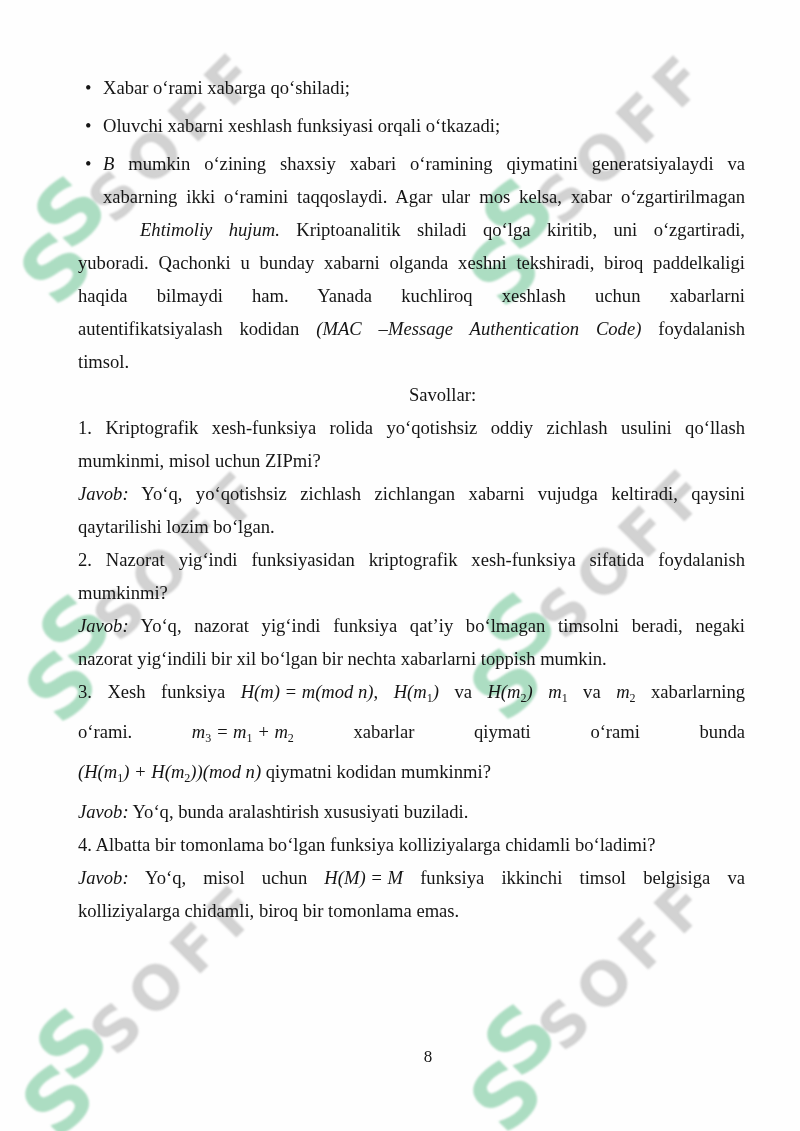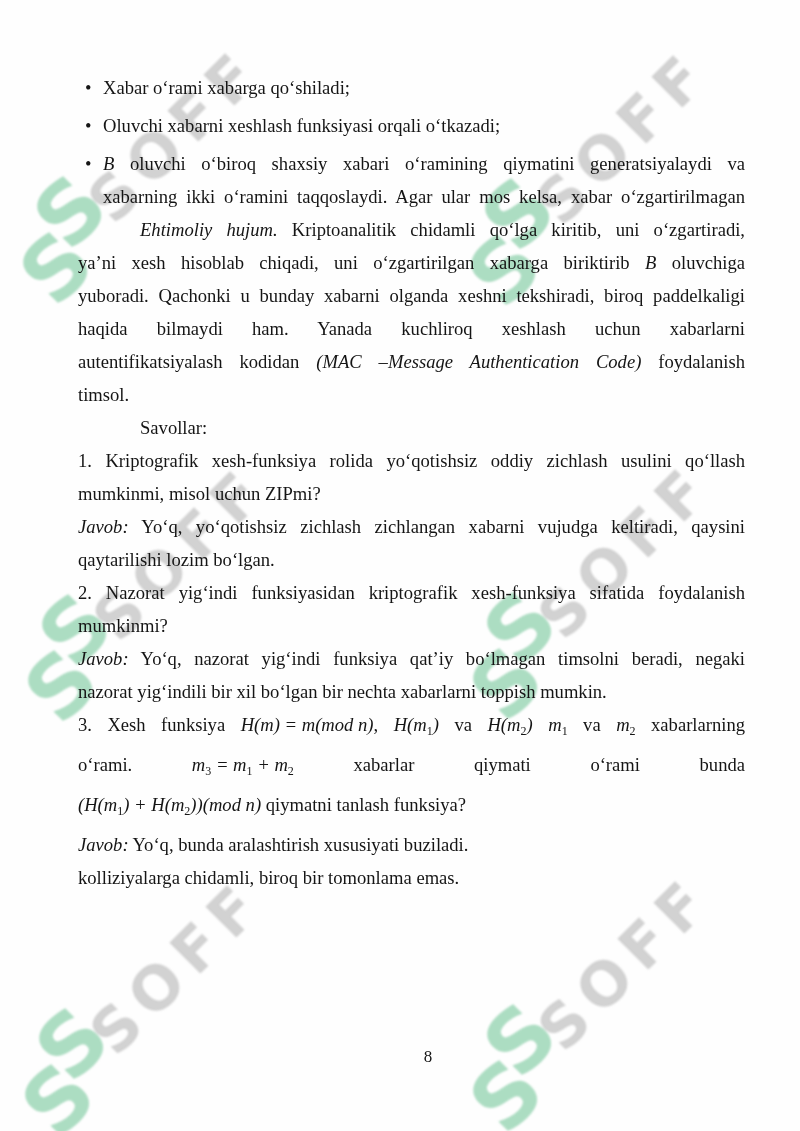--- a/index.html
+++ b/index.html
@@ -12,21 +12,21 @@
   .doc {
     position:absolute; left:78px; top:71px; width:667px;
     font-size:18.6px; line-height:33px;
   }
   .blk { margin:0; }
   .blk.bullet { margin-top:5px; }
   .blk.bullet:first-child { margin-top:0; }
   .line { text-align:left; position:relative; }
   .jst { text-align:justify; text-align-last:justify; }
   .blk.bullet .line { padding-left:25px; }
-  .blk.ind .line:first-child { padding-left:62px; }
+  .blk.ind .line:first-child { padding-left:62px;text-align:center; }
   .bullet-marker { position:absolute; left:7px; top:0; }
   .it { font-style:italic; }
   .mt { font-style:italic; display:inline-block;text-align:center; }
   .sb { font-size:12px; vertical-align:-4px; }
   .page-num {
     position:absolute; top:1040px; left:0; right:0; height:33px;
     text-align:center; font-size:17px; line-height:33px;
     transform:translateX(28px);
   }
   
@@ -107,26 +107,25 @@
       </div>
     </div>
   <div class="doc">
       <div class="blk bullet">
         <div class="line"><span class="bullet-marker">•</span><span>Xabar o‘rami xabarga qo‘shiladi;</span></div>
       </div>
       <div class="blk bullet">
         <div class="line"><span class="bullet-marker">•</span><span>Oluvchi xabarni xeshlash funksiyasi orqali o‘tkazadi;</span></div>
       </div>
       <div class="blk bullet">
-        <div class="line jst"><span class="bullet-marker">•</span><span class="it">B</span><span> oluvchi o‘biroq shaxsiy xabari o‘ramining qiymatini generatsiyalaydi va</span></div>
+        <div class="line jst"><span class="bullet-marker">•</span><span class="it">B</span><span> mumkin o‘zining shaxsiy xabari o‘ramining qiymatini generatsiyalaydi va</span></div>
         <div class="line jst"><span>xabarning ikki o‘ramini taqqoslaydi. Agar ular mos kelsa, xabar o‘zgartirilmagan</span></div>
       </div>
       <div class="blk para ind">
-        <div class="line jst"><span class="it">Ehtimoliy hujum.</span><span> Kriptoanalitik chidamli qo‘lga kiritib, uni o‘zgartiradi,</span></div>
-        <div class="line jst"><span>ya’ni xesh hisoblab chiqadi, uni o‘zgartirilgan xabarga biriktirib </span><span class="it">B</span><span> oluvchiga</span></div>
+        <div class="line jst"><span class="it">Ehtimoliy hujum.</span><span> Kriptoanalitik shiladi qo‘lga kiritib, uni o‘zgartiradi,</span></div>
         <div class="line jst"><span>yuboradi. Qachonki u bunday xabarni olganda xeshni tekshiradi, biroq paddelkaligi</span></div>
         <div class="line jst"><span>haqida bilmaydi ham. Yanada kuchliroq xeshlash uchun xabarlarni</span></div>
         <div class="line jst"><span>autentifikatsiyalash kodidan </span><span class="it">(MAC –Message Authentication Code)</span><span> foydalanish</span></div>
         <div class="line"><span>timsol.</span></div>
       </div>
       <div class="blk para ind">
         <div class="line"><span>Savollar:</span></div>
       </div>
       <div class="blk para">
         <div class="line jst"><span>1. Kriptografik xesh-funksiya rolida yo‘qotishsiz oddiy zichlash usulini qo‘llash</span></div>
@@ -140,23 +139,27 @@
         <div class="line jst"><span>2. Nazorat yig‘indi funksiyasidan kriptografik xesh-funksiya sifatida foydalanish</span></div>
         <div class="line"><span>mumkinmi?</span></div>
       </div>
       <div class="blk para">
         <div class="line jst"><span class="it">Javob:</span><span> Yo‘q, nazorat yig‘indi funksiya qat’iy bo‘lmagan timsolni beradi, negaki</span></div>
         <div class="line"><span>nazorat yig‘indili bir xil bo‘lgan bir nechta xabarlarni toppish mumkin.</span></div>
       </div>
       <div class="blk para">
         <div class="line jst"><span>3. Xesh funksiya </span><span class="mt">H(m)&nbsp;=&nbsp;m(mod&nbsp;n)</span><span>, </span><span class="mt">H(m</span><span class="sb">1</span><span class="mt">)</span><span> va </span><span class="mt">H(m</span><span class="sb">2</span><span class="mt">)</span><span> </span><span class="mt">m</span><span class="sb">1</span><span> va </span><span class="mt">m</span><span class="sb">2</span><span> xabarlarning</span></div>
         <div class="line jst"><span>o‘rami. </span><span class="mt">m</span><span class="sb">3</span><span class="mt">&nbsp;=&nbsp;m</span><span class="sb">1</span><span class="mt">&nbsp;+&nbsp;m</span><span class="sb">2</span><span> xabarlar qiymati o‘rami bunda</span></div>
-        <div class="line"><span class="mt">(H(m</span><span class="sb">1</span><span class="mt">)&nbsp;+&nbsp;H(m</span><span class="sb">2</span><span class="mt">))(mod&nbsp;n)</span><span> qiymatni tanlash funksiya?</span></div>
+        <div class="line"><span class="mt">(H(m</span><span class="sb">1</span><span class="mt">)&nbsp;+&nbsp;H(m</span><span class="sb">2</span><span class="mt">))(mod&nbsp;n)</span><span> qiymatni kodidan mumkinmi?</span></div>
       </div>
       <div class="blk para">
         <div class="line"><span class="it">Javob:</span><span> Yo‘q, bunda aralashtirish xususiyati buziladi.</span></div>
       </div>
       <div class="blk para">
+        <div class="line"><span>4. Albatta bir tomonlama bo‘lgan funksiya kolliziyalarga chidamli bo‘ladimi?</span></div>
+      </div>
+      <div class="blk para">
+        <div class="line jst"><span class="it">Javob:</span><span> Yo‘q, misol uchun </span><span class="mt">H(M)&nbsp;=&nbsp;M</span><span> funksiya ikkinchi timsol belgisiga va</span></div>
         <div class="line"><span>kolliziyalarga chidamli, biroq bir tomonlama emas.</span></div>
       </div>
     </div>
   <div class="page-num">8</div>
 </div>
 
 </body></html>

